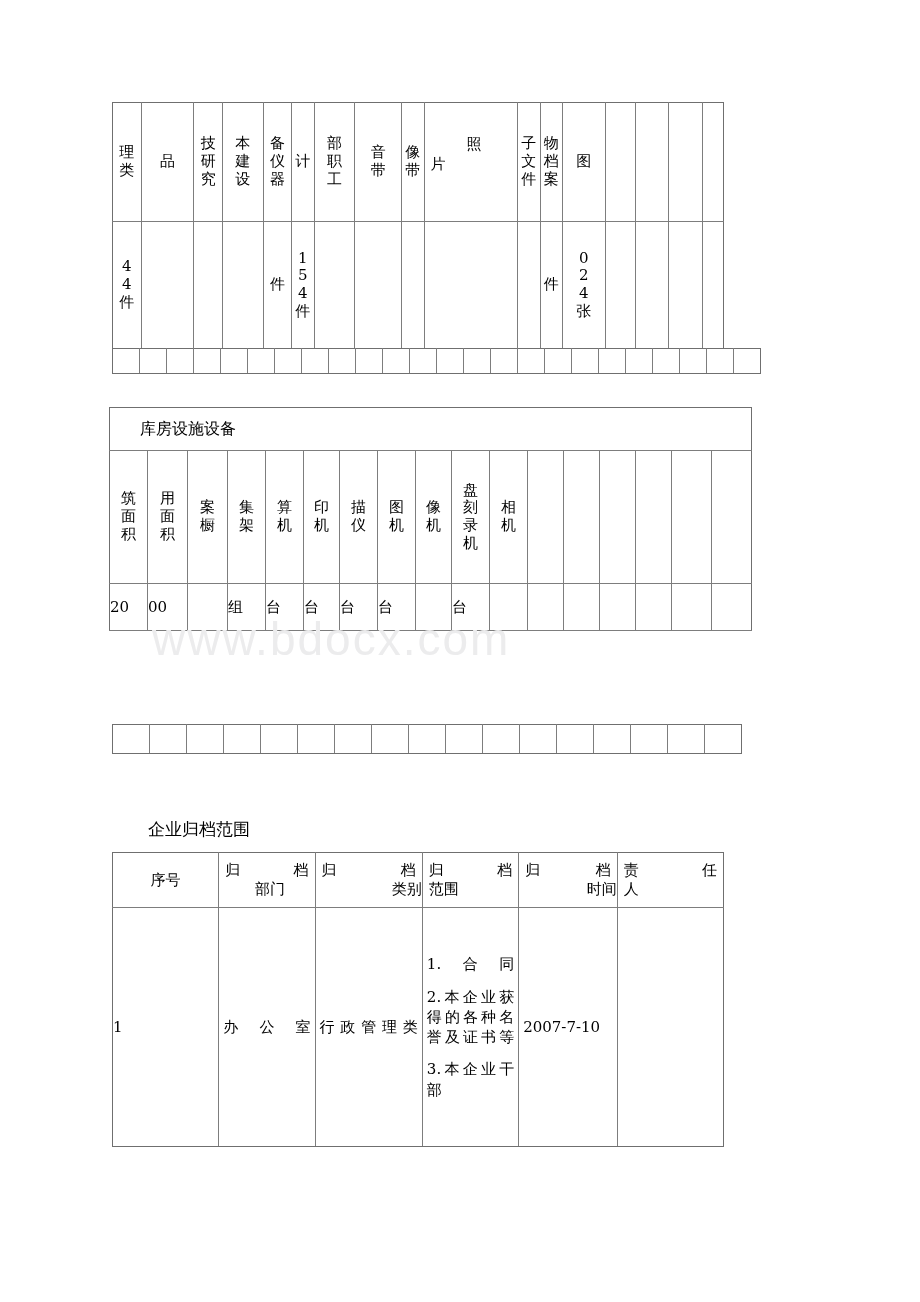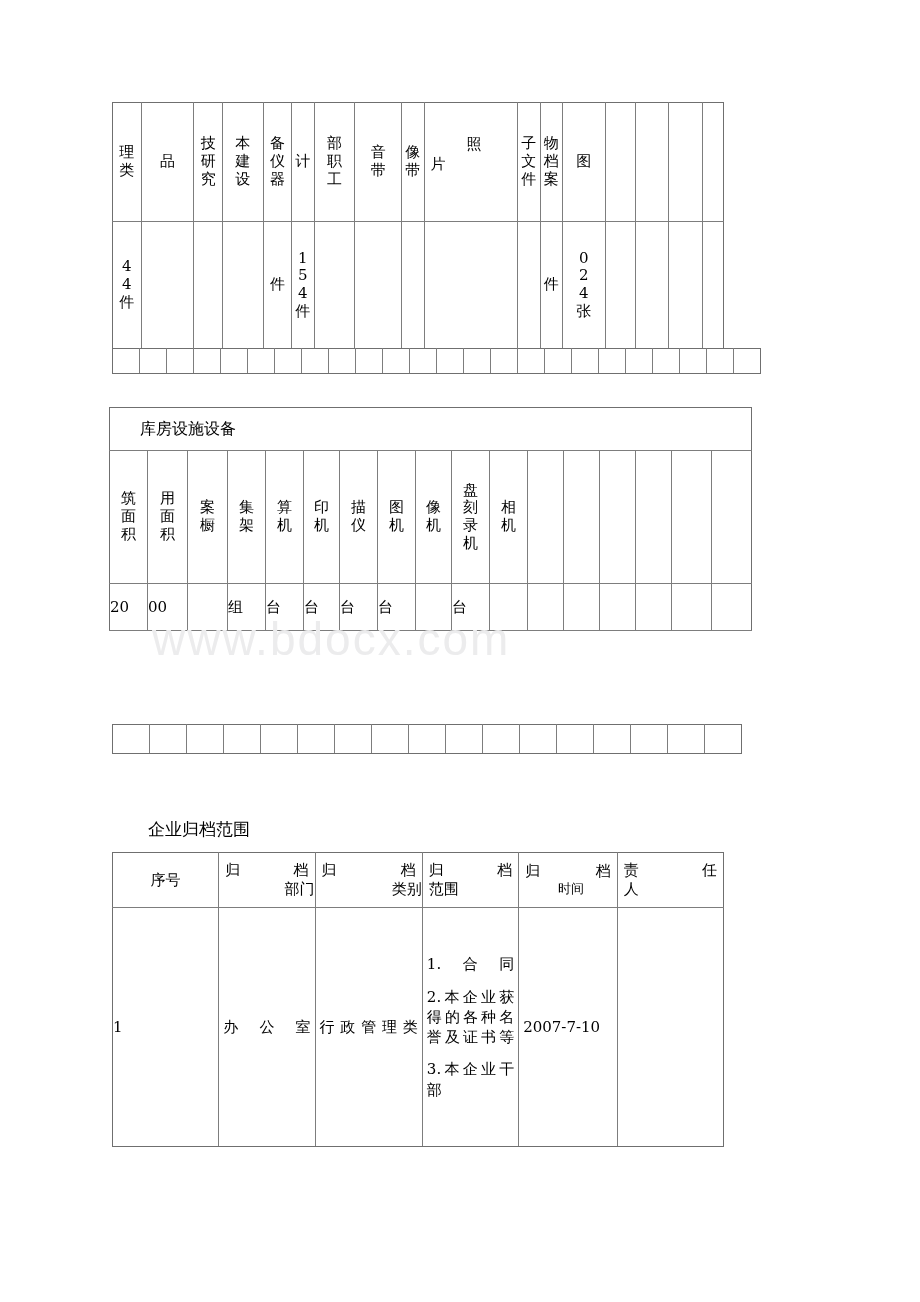--- a/index.html
+++ b/index.html
@@ -437,33 +437,33 @@
         <col style="width:97px">
     </colgroup>
 
     <tbody>
         <tr>
       <td class="outer-t outer-l" style="height:54px">
         <span class="center" style="display:block;font-size:15px">序号</span>
       </td>
       <td class="outer-t">
         <span class="just2">归档</span>
-        <span style="display:block;text-align:right;padding-left:6px;font-size:15px;line-height:1.3">部门</span>
+        <span style="display:block;text-align:center;padding-left:6px;font-size:15px;line-height:1.3">部门</span>
       </td>
       <td class="outer-t">
         <span class="just2">归档</span>
         <span style="display:block;text-align:right;padding-left:6px;font-size:15px;line-height:1.3">类别</span>
       </td>
       <td class="outer-t">
         <span class="just2">归档</span>
         <span style="display:block;text-align:left;padding-left:6px;font-size:15px;line-height:1.3">范围</span>
       </td>
       <td class="outer-t">
         <span class="just2">归档</span>
-        <span style="display:block;text-align:center;padding-left:6px;font-size:13px;line-height:1.3">时间</span>
+        <span style="display:block;text-align:right;padding-left:6px;font-size:15px;line-height:1.3">时间</span>
       </td>
       <td class="outer-t outer-r">
         <span class="just2">责任</span>
         <span style="display:block;text-align:left;padding-left:6px;font-size:15px;line-height:1.3">人</span>
       </td>
     </tr>
 
     <tr>
       <td class="outer-l outer-b" style="height:238px;vertical-align:middle">
         <span class="num">1</span>

